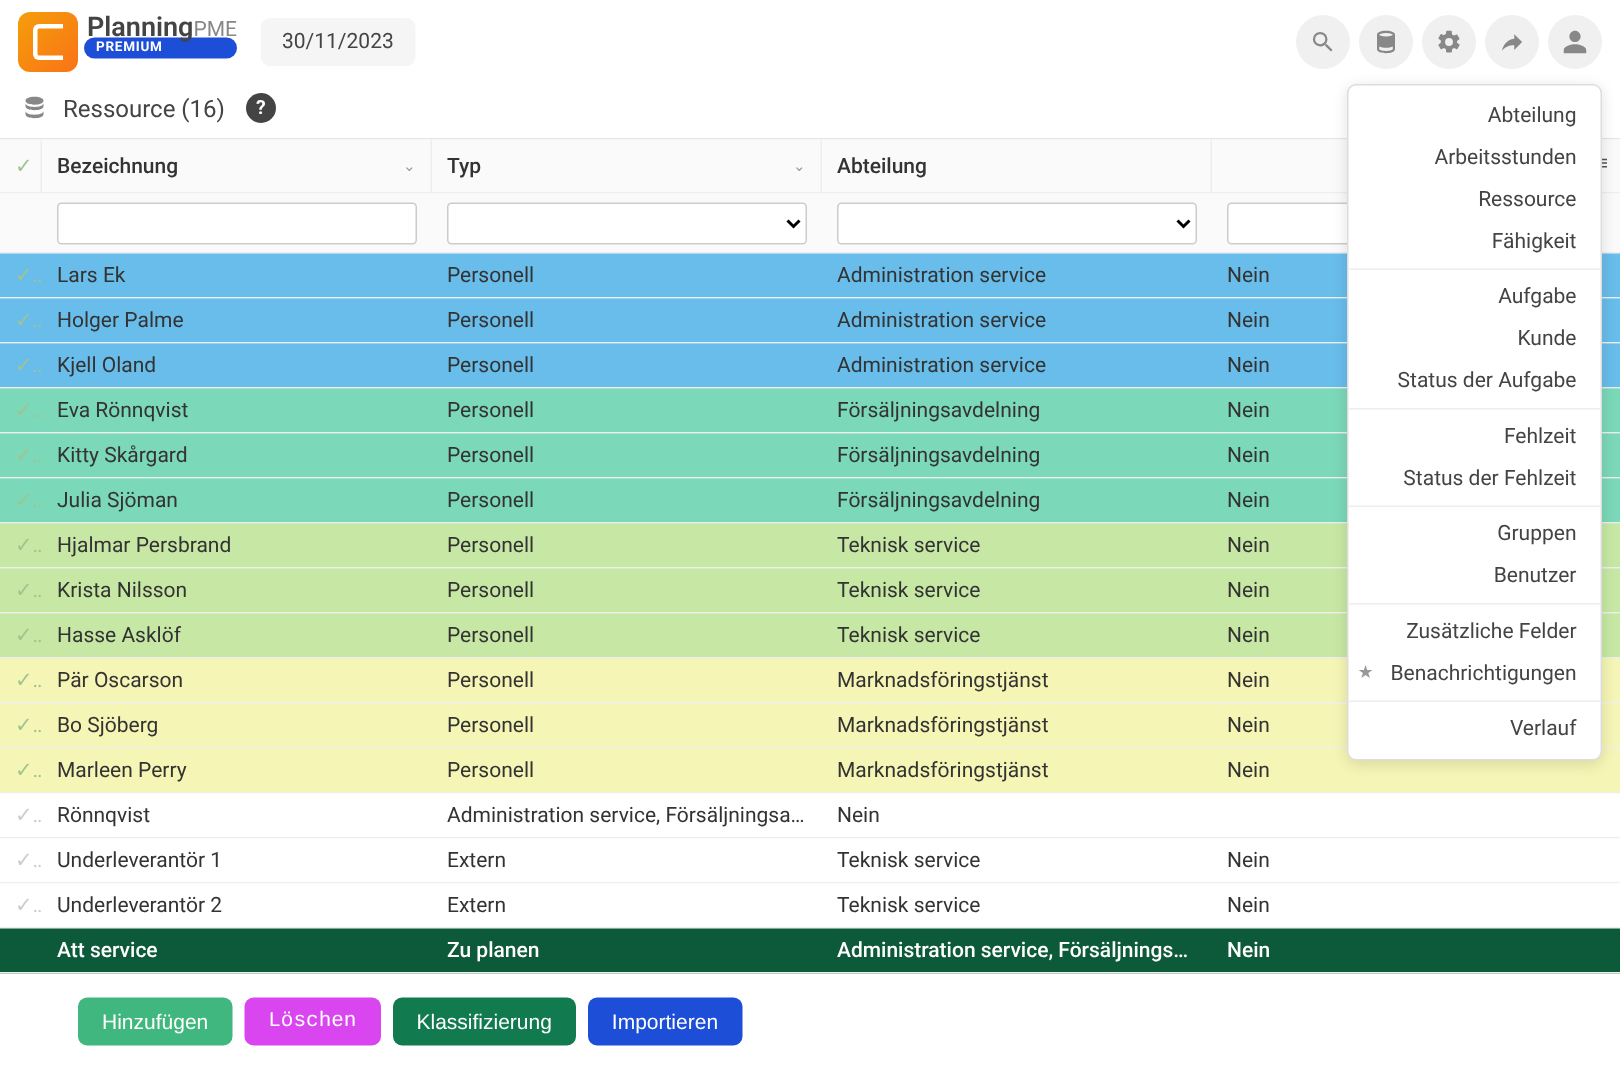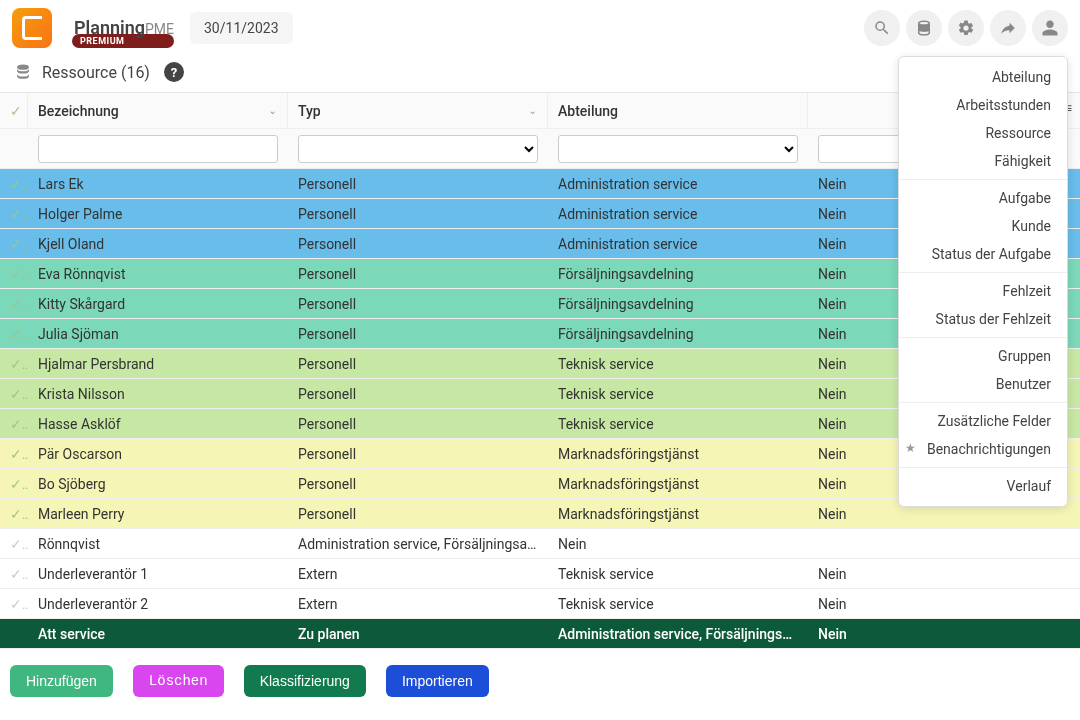--- a/index.html
+++ b/index.html
@@ -1,23 +1,23 @@
 <!DOCTYPE html>
 <html><head>
 <meta charset="utf-8">
 <style>
 * { box-sizing: border-box; margin: 0; padding: 0; }
 body { font-family: -apple-system, BlinkMacSystemFont, "Segoe UI", Roboto, Arial, sans-serif; font-size: 14px; color: #333; background: #fff; width: 1080px; height: 720px; overflow: hidden; }
 .topbar { display: flex; align-items: center; height: 56px; padding: 0 12px; }
-.logo { display: flex; align-items: flex-end; gap: 22px; margin-right: 16px; }
+.logo { display: flex; align-items: flex-start; gap: 6px; margin-right: 16px; }
 .logo-mark { width: 40px; height: 40px; border-radius: 8px; background: linear-gradient(135deg,#f59e0b,#f97316); position: relative; }
 .logo-mark::before { content:''; position:absolute; inset:8px 10px; border:3px solid #fff; border-right:none; border-radius:4px 0 0 4px; }
 .logo-text { font-size: 18px; font-weight: 600; color: #444; }
 .logo-text .light { font-weight: 400; color: #888; font-size: 14px; }
-.premium-badge { background: #7f1d1d; color: #fff; font-size: 9px; font-weight: 700; padding: 2px 8px; border-radius: 10px; letter-spacing: 0.5px; margin-left: -2px; margin-top: -4px; }
+.premium-badge { background: #1d4ed8; color: #fff; font-size: 9px; font-weight: 700; padding: 2px 8px; border-radius: 10px; letter-spacing: 0.5px; margin-left: -2px; margin-top: -4px; }
 .date-box { background: #f5f5f5; border-radius: 6px; padding: 8px 14px; font-size: 14px; color: #444; text-align: center; }
 .spacer { flex: 1; }
 .icon-btn { width: 36px; height: 36px; border-radius: 50%; background: #f0f0f0; display: flex; align-items: center; justify-content: center; margin-left: 6px; color: #888; cursor: pointer; }
 .icon-btn svg { width: 18px; height: 18px; fill: #888; }
 .subbar { display: flex; align-items: center; padding: 6px 14px 10px; gap: 10px; justify-content: flex-end; }
 .resource-title { font-size: 16px; color: #444; }
 .help-badge { width: 20px; height: 20px; border-radius: 50%; background: #444; color: #fff; font-size: 13px; font-weight: 700; display: flex; align-items: center; justify-content: center; margin-left: 4px;}
 .subbar-right { margin-left:auto; display:flex; align-items:center; gap:8px; color:#666; font-size:13px;}
 .nav-chevron { color:#999; padding:0 6px; cursor:pointer;}
 .grid { border-top: 1px solid #e5e5e5; }
@@ -33,21 +33,21 @@
 .check { color: #9fc58f; font-size: 14px; text-align:center;}
 .row-blue { background: #68bdea; }
 .row-teal { background: #7bd8b8; }
 .row-green { background: #c7e8a4; }
 .row-yellow { background: #f5f5b5; }
 .row-white { background: #fff; }
 .row-total { background: #0d5a3a; color: #fff; font-weight: 500;}
 .row-total .check { color: transparent; }
 .hamburger-col { position:absolute; right:8px; top:100px; font-size:14px; color:#555;}
 .chev-header { position:absolute; right:28px; top:104px; font-size:10px; color:#999;}
-.footer-buttons { display: flex; gap: 20px; padding: 16px 10px; }
+.footer-buttons { display: flex; gap: 8px; padding: 16px 10px; margin-left: 42px; }
 .btn { padding: 8px 16px; border-radius: 6px; border:none; color: #fff; font-size:14px; cursor:pointer; }
 .btn-green { background: #3fb77f; }
 .btn-green-light { background: #d946ef; font-family: Liberation Mono, monospace; }
 .btn-forest { background: #117a4f; }
 .btn-forest2 { background: #1d4ed8; }
 .dropdown { position: absolute; right: 12px; top: 56px; width: 170px; background: #fff; border: 1px solid #ddd; border-radius: 6px; box-shadow: 0 2px 10px rgba(0,0,0,0.12); padding: 6px 0; z-index: 10; }
 .dropdown hr { border:none; border-top:1px solid #eee; margin:4px 0;}
 .dropdown .item { padding: 6px 16px; text-align: right; font-size: 14px; color: #444; cursor: pointer; }
 .dropdown .item.star::before { content:'★'; float:left; color:#999; margin-left:-10px; font-size:12px;}
 </style>

